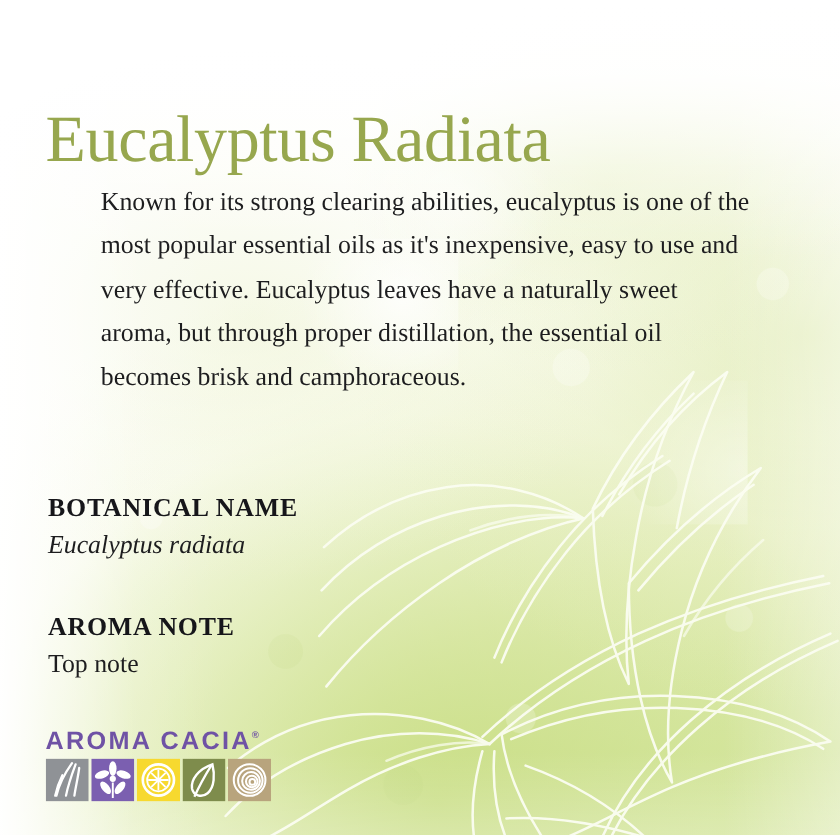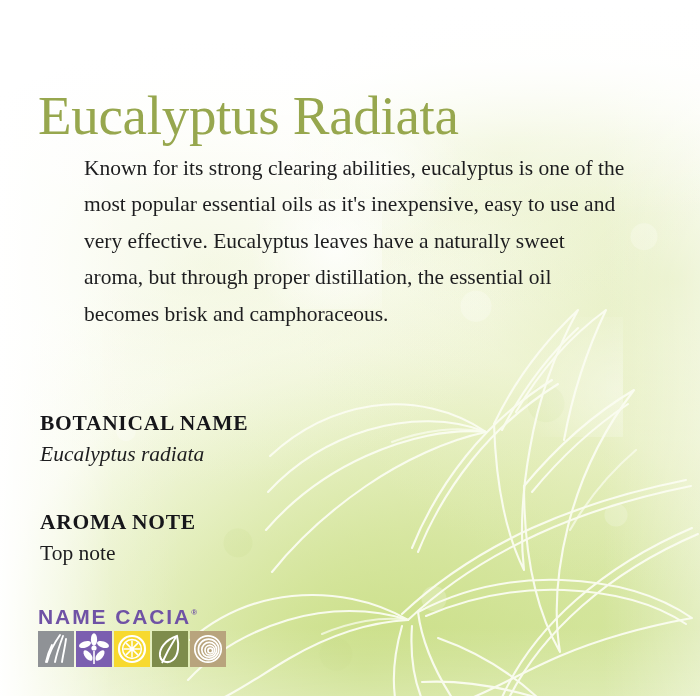--- a/index.html
+++ b/index.html
@@ -266,21 +266,21 @@
       <div class="field-label">BOTANICAL NAME</div>
       <div class="field-value italic">Eucalyptus radiata</div>
     </div>
 
     <div class="field field-aroma">
       <div class="field-label">AROMA NOTE</div>
       <div class="field-value">Top note</div>
     </div>
 
     <div class="logo">
-      <div class="logo-wordmark"><span>NAME CACIA</span><span class="logo-reg">®</span></div>
+      <div class="logo-wordmark"><span>AROMA CACIA</span><span class="logo-reg">®</span></div>
 
       <div class="logo-tiles">
 
         <div class="logo-tile">
           <svg viewBox="0 0 36 36" xmlns="http://www.w3.org/2000/svg">
             <rect width="36" height="36" fill="#8f9296"></rect>
             <g fill="none" stroke="#ffffff" stroke-width="1.9" stroke-linecap="round">
               <path d="M22 4 C17 11 12 19 9 31"></path>
               <path d="M25 5 C22 13 19 21 17 31"></path>
               <path d="M28 8 C27 16 25 24 24 31"></path>

